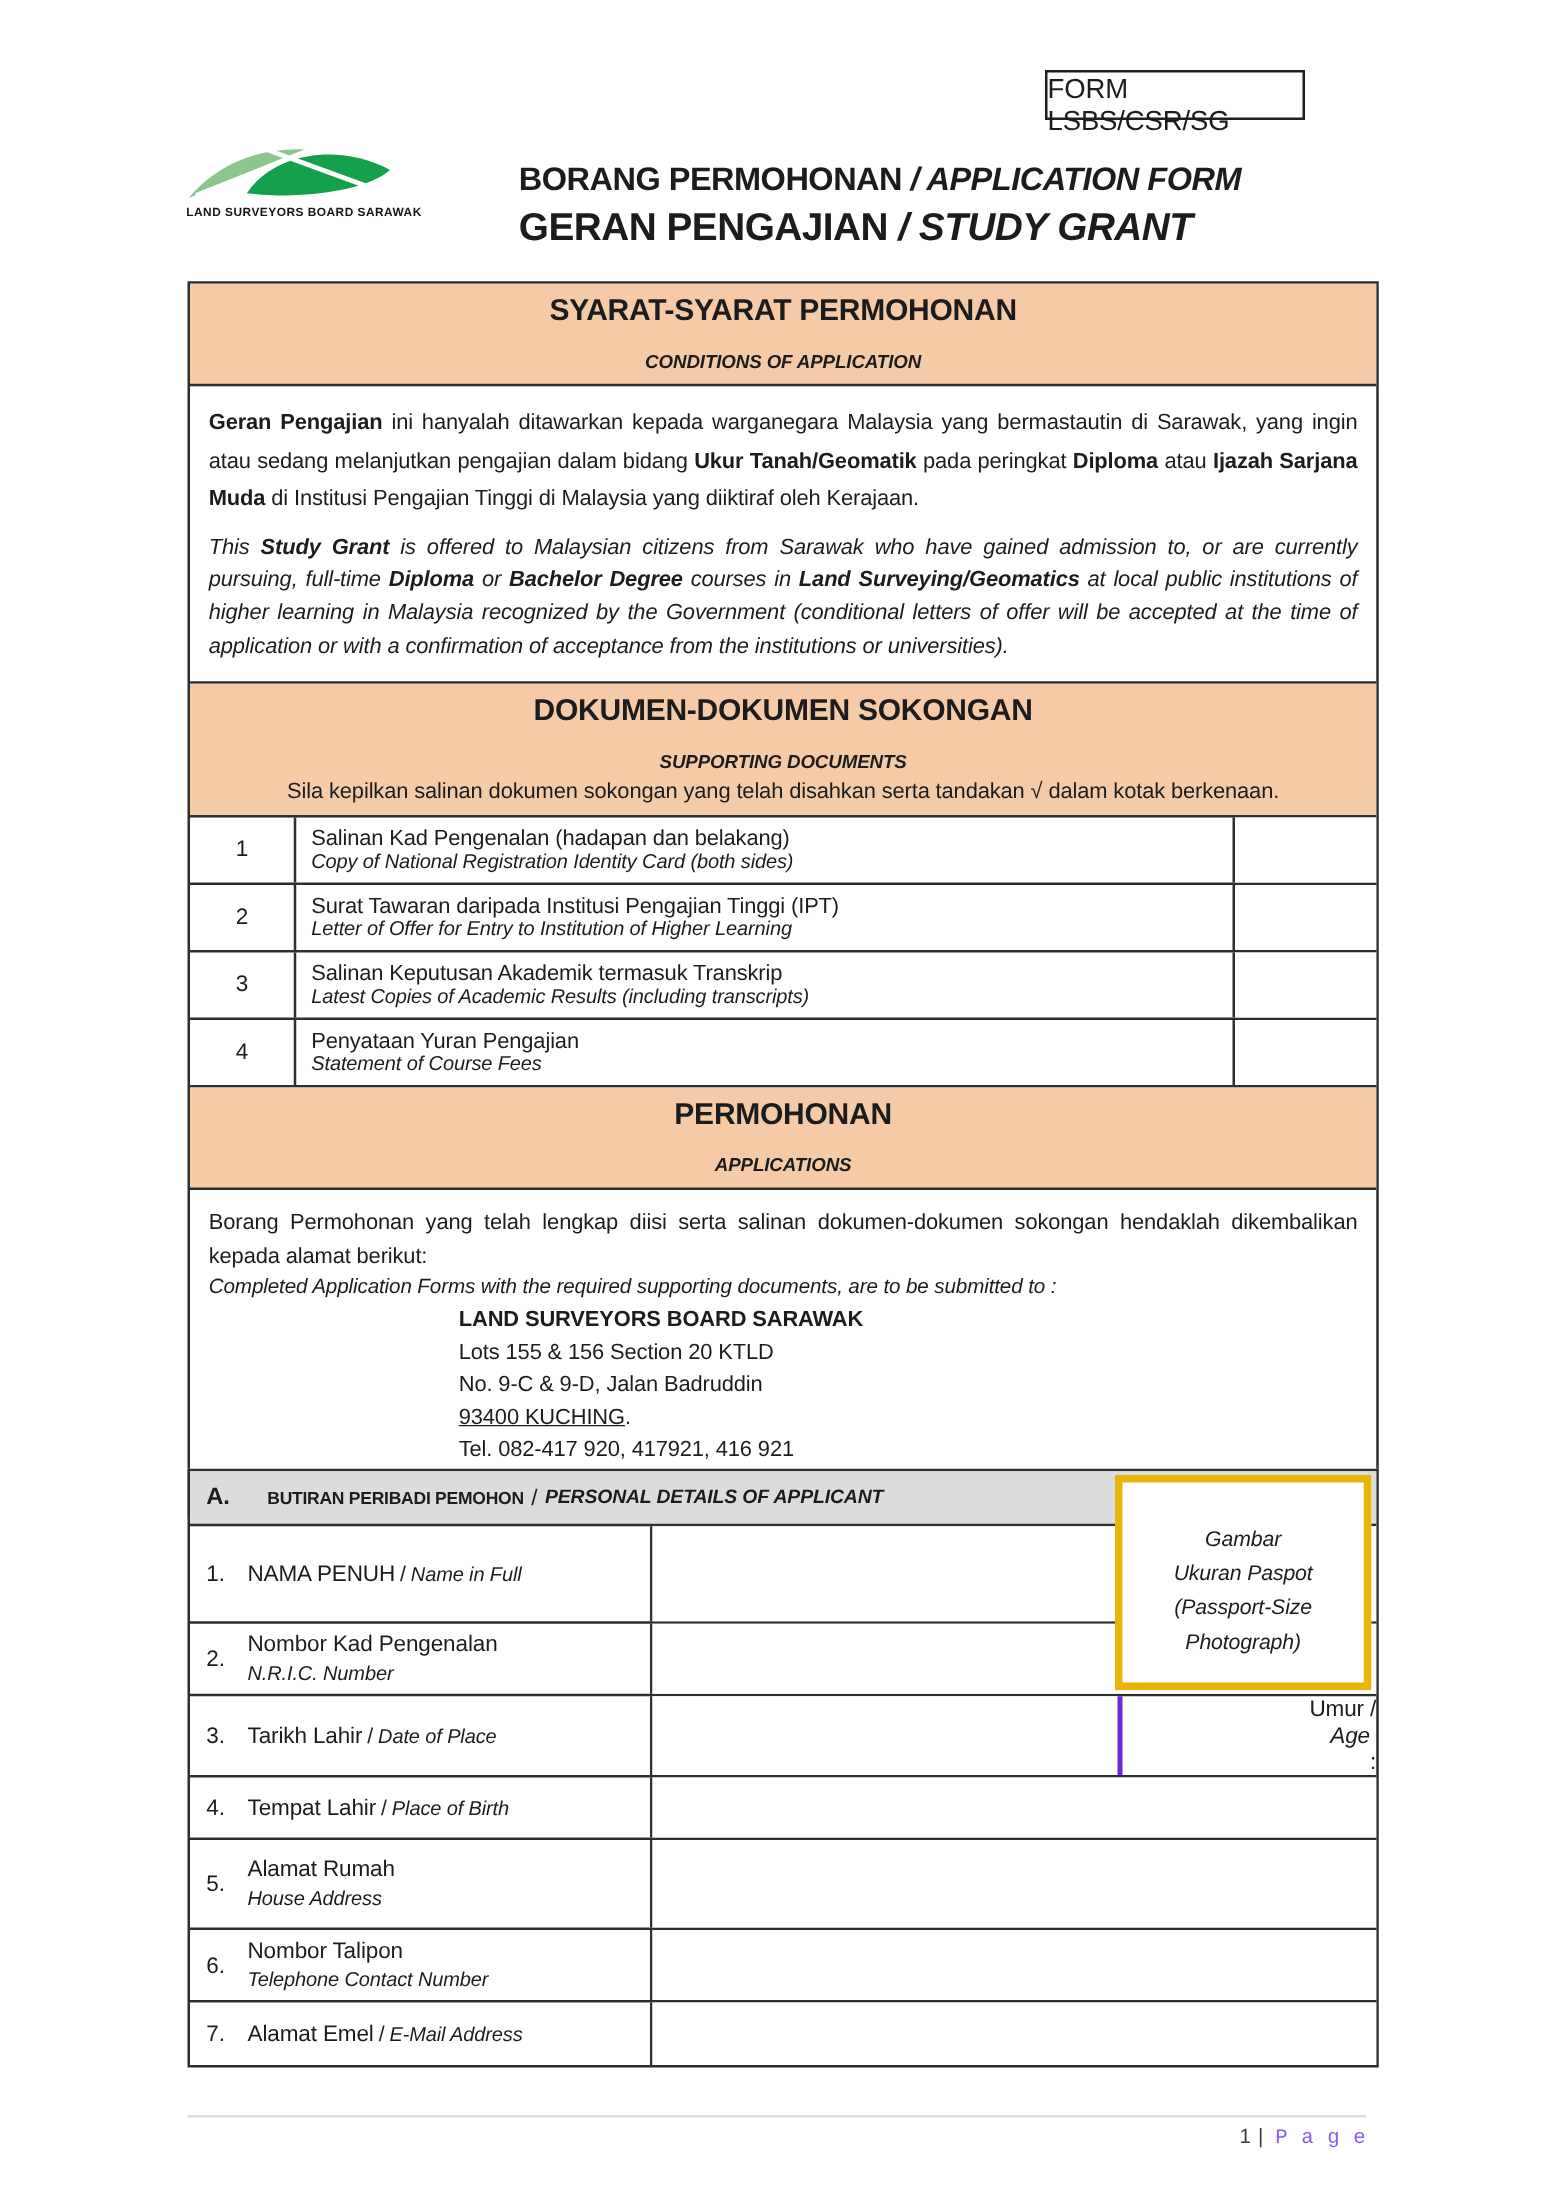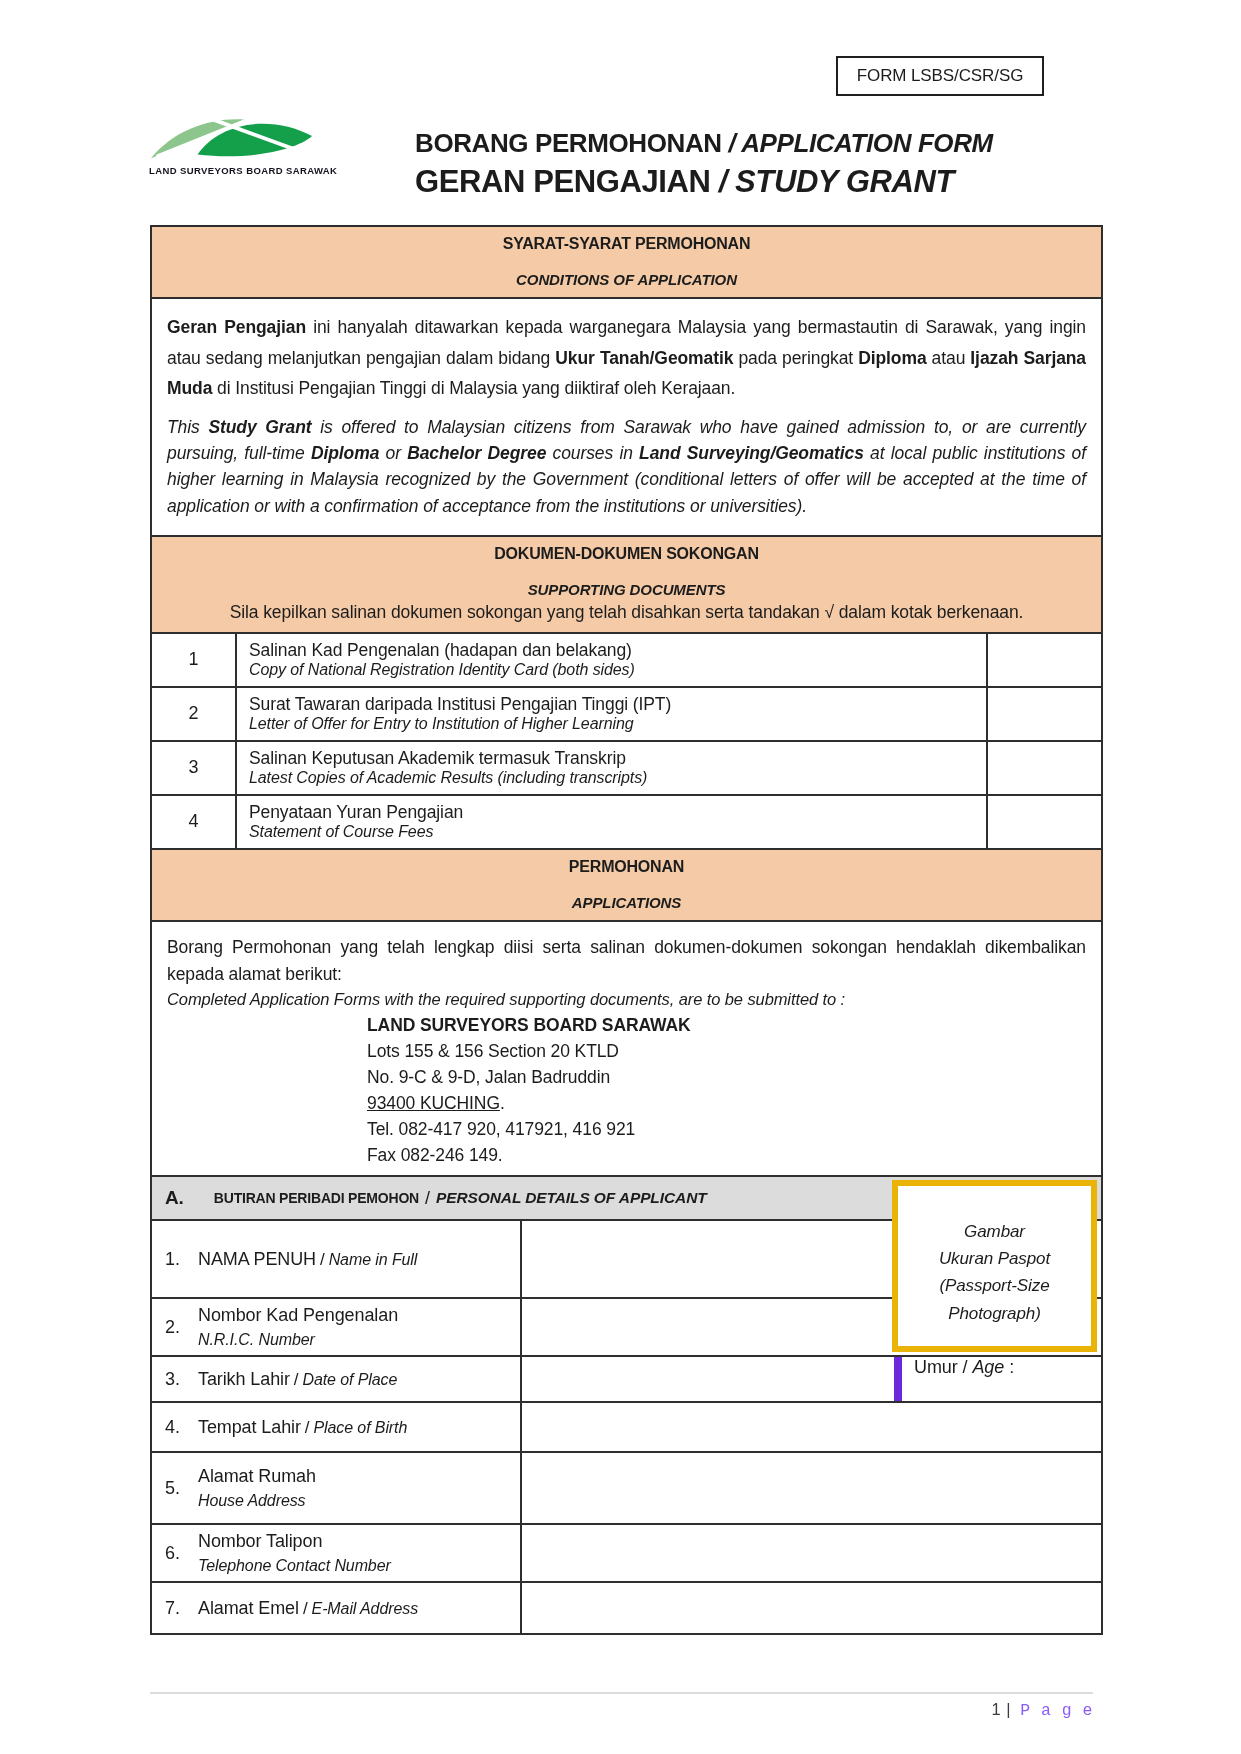--- a/index.html
+++ b/index.html
@@ -7,43 +7,43 @@
     position:relative;width:1241px;height:1754px;background:#ffffff;
     font-family:"Liberation Sans", sans-serif;color:#1c1c1c;overflow:hidden;
     letter-spacing:-0.1px;
   }
   .b{font-weight:bold;}
   .i{font-style:italic;}
 
   
   .form-code-box{
     position:absolute;left:836px;top:56px;width:208px;height:40px;
-    border:2px solid #1f1f1f;display:flex;align-items:center;justify-content:center;
-    font-size:17px;box-sizing:border-box;
+    border:2px solid #1f1f1f;display:flex;align-items:flex-start;justify-content:center;
+    font-size:22px;box-sizing:border-box;
   }
 
   
   .logo{position:absolute;left:149px;top:112px;width:165px;}
   .logo svg{display:block;width:165px;height:52px;}
   .logo-caption{font-size:9.5px;font-weight:bold;letter-spacing:0.4px;white-space:nowrap;margin-top:1px;color:#14141f;}
 
   
   .titles{position:absolute;left:415px;top:128px;}
   .title-line1{font-size:26px;font-weight:bold;letter-spacing:-0.4px;}
   .title-line2{font-size:31px;font-weight:bold;margin-top:5px;letter-spacing:-0.4px;}
 
   
   .main-box{
     position:absolute;left:150px;top:225px;width:953px;box-sizing:border-box;
     border:2px solid #2e2e2e;
   }
   .peach-head{
     background:#F5CBA7;text-align:center;padding:8px 10px 9px;border-bottom:2px solid #2e2e2e;
   }
-  .peach-head .h-my{font-size:16px;font-weight:bold;letter-spacing:-0.2px;}
+  .peach-head .h-my{font-size:24px;font-weight:bold;letter-spacing:-0.2px;}
   .peach-head .h-en{font-size:15px;font-weight:bold;font-style:italic;margin-top:18px;}
   .peach-head .ins-my{font-size:17.5px;margin-top:4px;}
   .peach-head .ins-en{font-size:16.5px;font-style:italic;margin-top:2px;}
 
   .cond-body{padding:4px 15px 10px;border-bottom:2px solid #2e2e2e;}
   .cond-body .p-my{margin:9px 0 6px;font-size:17.5px;line-height:1.75;text-align:justify;}
   .cond-body .p-en{margin:10px 0 6px;font-size:17.5px;line-height:1.5;text-align:justify;font-style:italic;}
 
   
   .doc-row{display:grid;grid-template-columns:85px 1fr 113px;border-bottom:2px solid #2e2e2e;min-height:52px;}
@@ -77,21 +77,21 @@
   .sa-row{display:grid;grid-template-columns:370px 1fr;border-bottom:2px solid #2e2e2e;}
   .sa-row.r3{grid-template-columns:370px 372px 1fr;}
   .sa-row:last-child{border-bottom:none;}
   .sa-label{border-right:2px solid #2e2e2e;padding:6px 8px 6px 13px;display:flex;align-items:center;}
   .sa-no{width:33px;flex:none;font-size:18px;}
   .sa-text .my{font-size:18px;}
   .sa-text .sep{font-size:17px;margin:0 4px;}
   .sa-text .en{font-size:16px;font-style:italic;}
   .sa-text.two .en{display:block;margin-top:5px;}
   .sa-input{background:#fff;}
-  .sa-age{border-left:8px solid #6d28d9;display:flex;align-items:flex-start;padding-left:12px;font-size:18px;}
+  .sa-age{border-left:4px solid #6d28d9;display:flex;align-items:flex-end;padding-left:12px;font-size:18px;flex-direction:column;}
   .sa-age .en{font-style:italic;margin:0 5px 0 5px;}
   .r1{min-height:76px;} .r2{min-height:54px;} .r3{min-height:44px;}
   .r4{min-height:48px;} .r5{min-height:70px;} .r6{min-height:54px;} .r7{min-height:50px;}
 
   
   .photo-box{
     position:absolute;left:892px;top:1180px;width:205px;height:172px;background:#fff;
     border:6px solid #eab308;box-sizing:border-box;z-index:5;text-align:center;
     font-style:italic;font-size:17px;line-height:1.6;padding-top:32px;
   }

